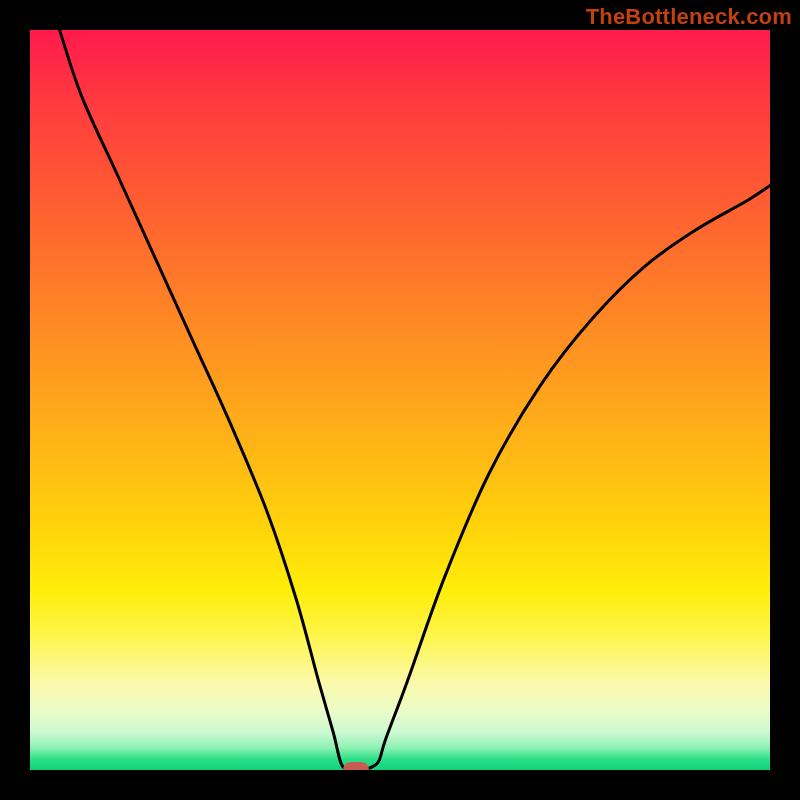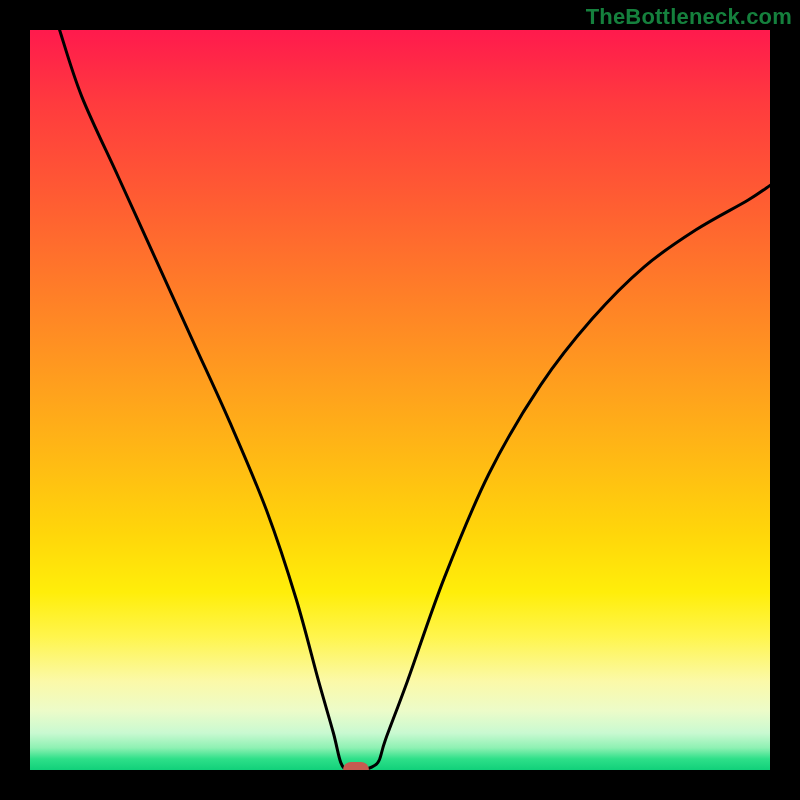--- a/index.html
+++ b/index.html
@@ -49,21 +49,21 @@
       #c9f9d1 95%,
       #8ef1b3 97%,
       #2ee089 98.5%,
       #11d07a 100%
     );
   }
   .watermark {
     position: absolute;
     top: 4px;
     right: 8px;
-    color: #15803d;
+    color: #c2410c;
     font-size: 22px;
     font-weight: 600;
     letter-spacing: 0.2px;
   }
   svg.curve {
     position: absolute;
     left: 0;
     top: 0;
     width: 100%;
     height: 100%;

